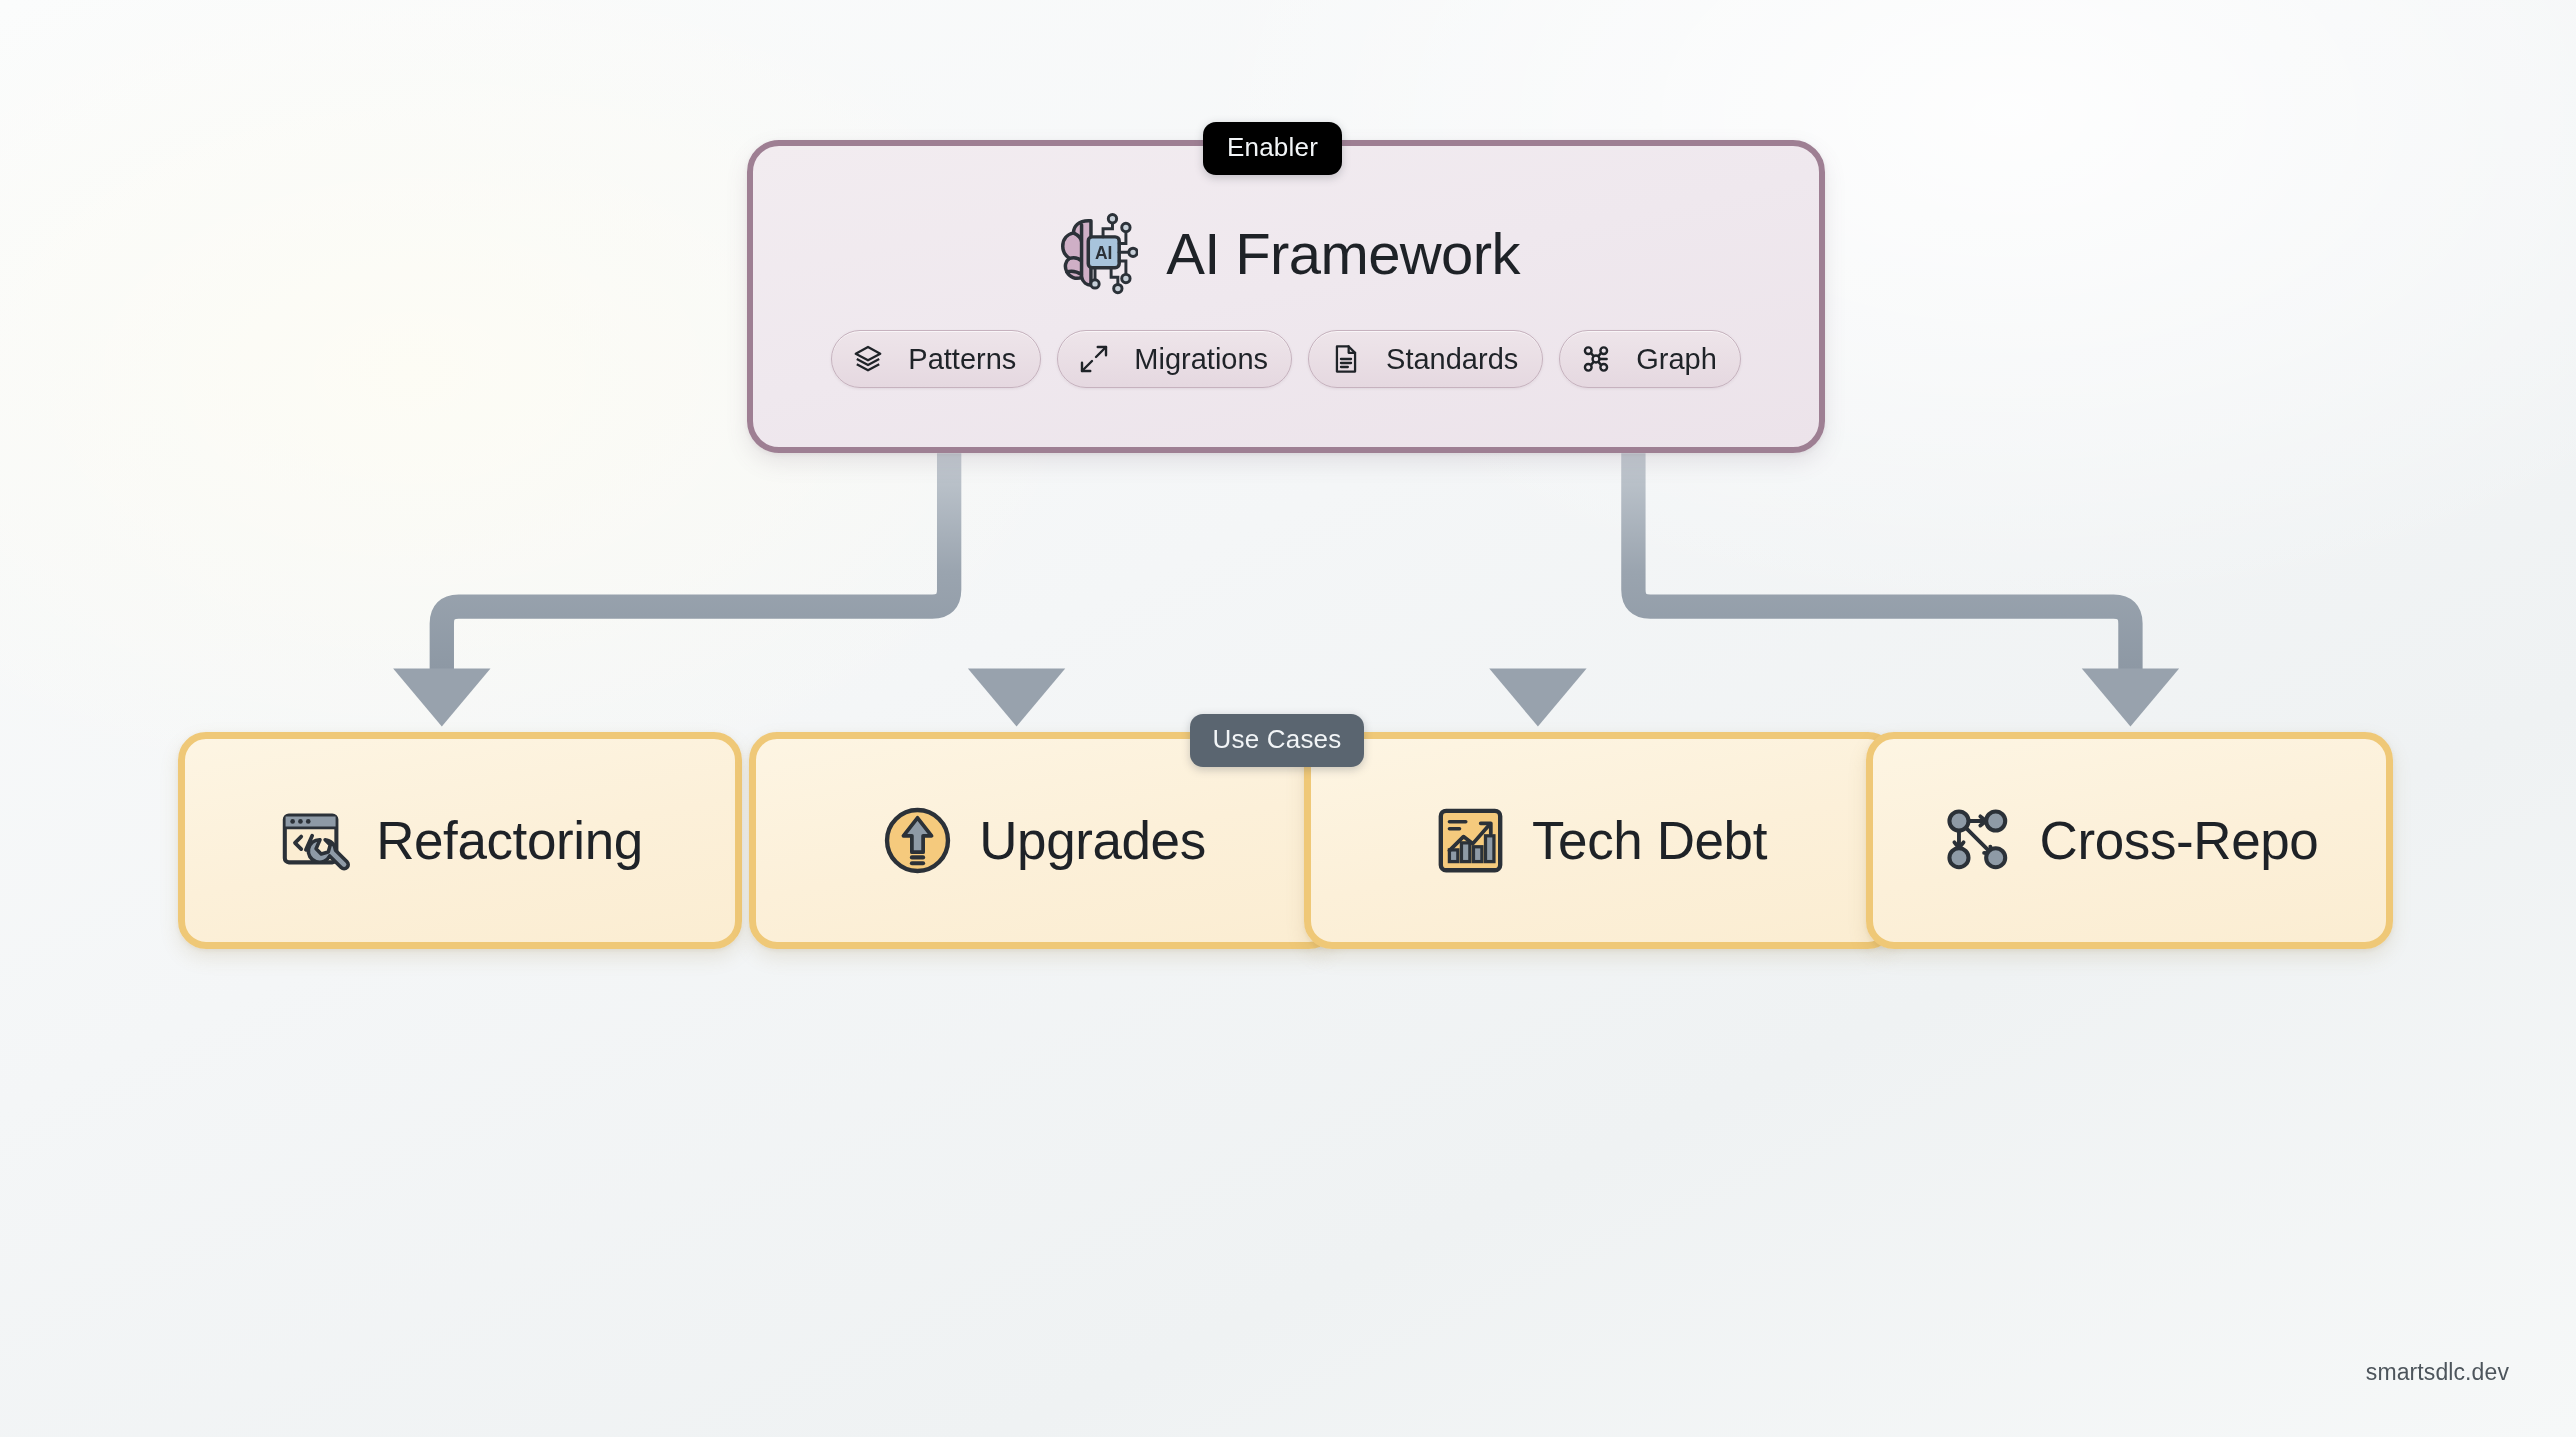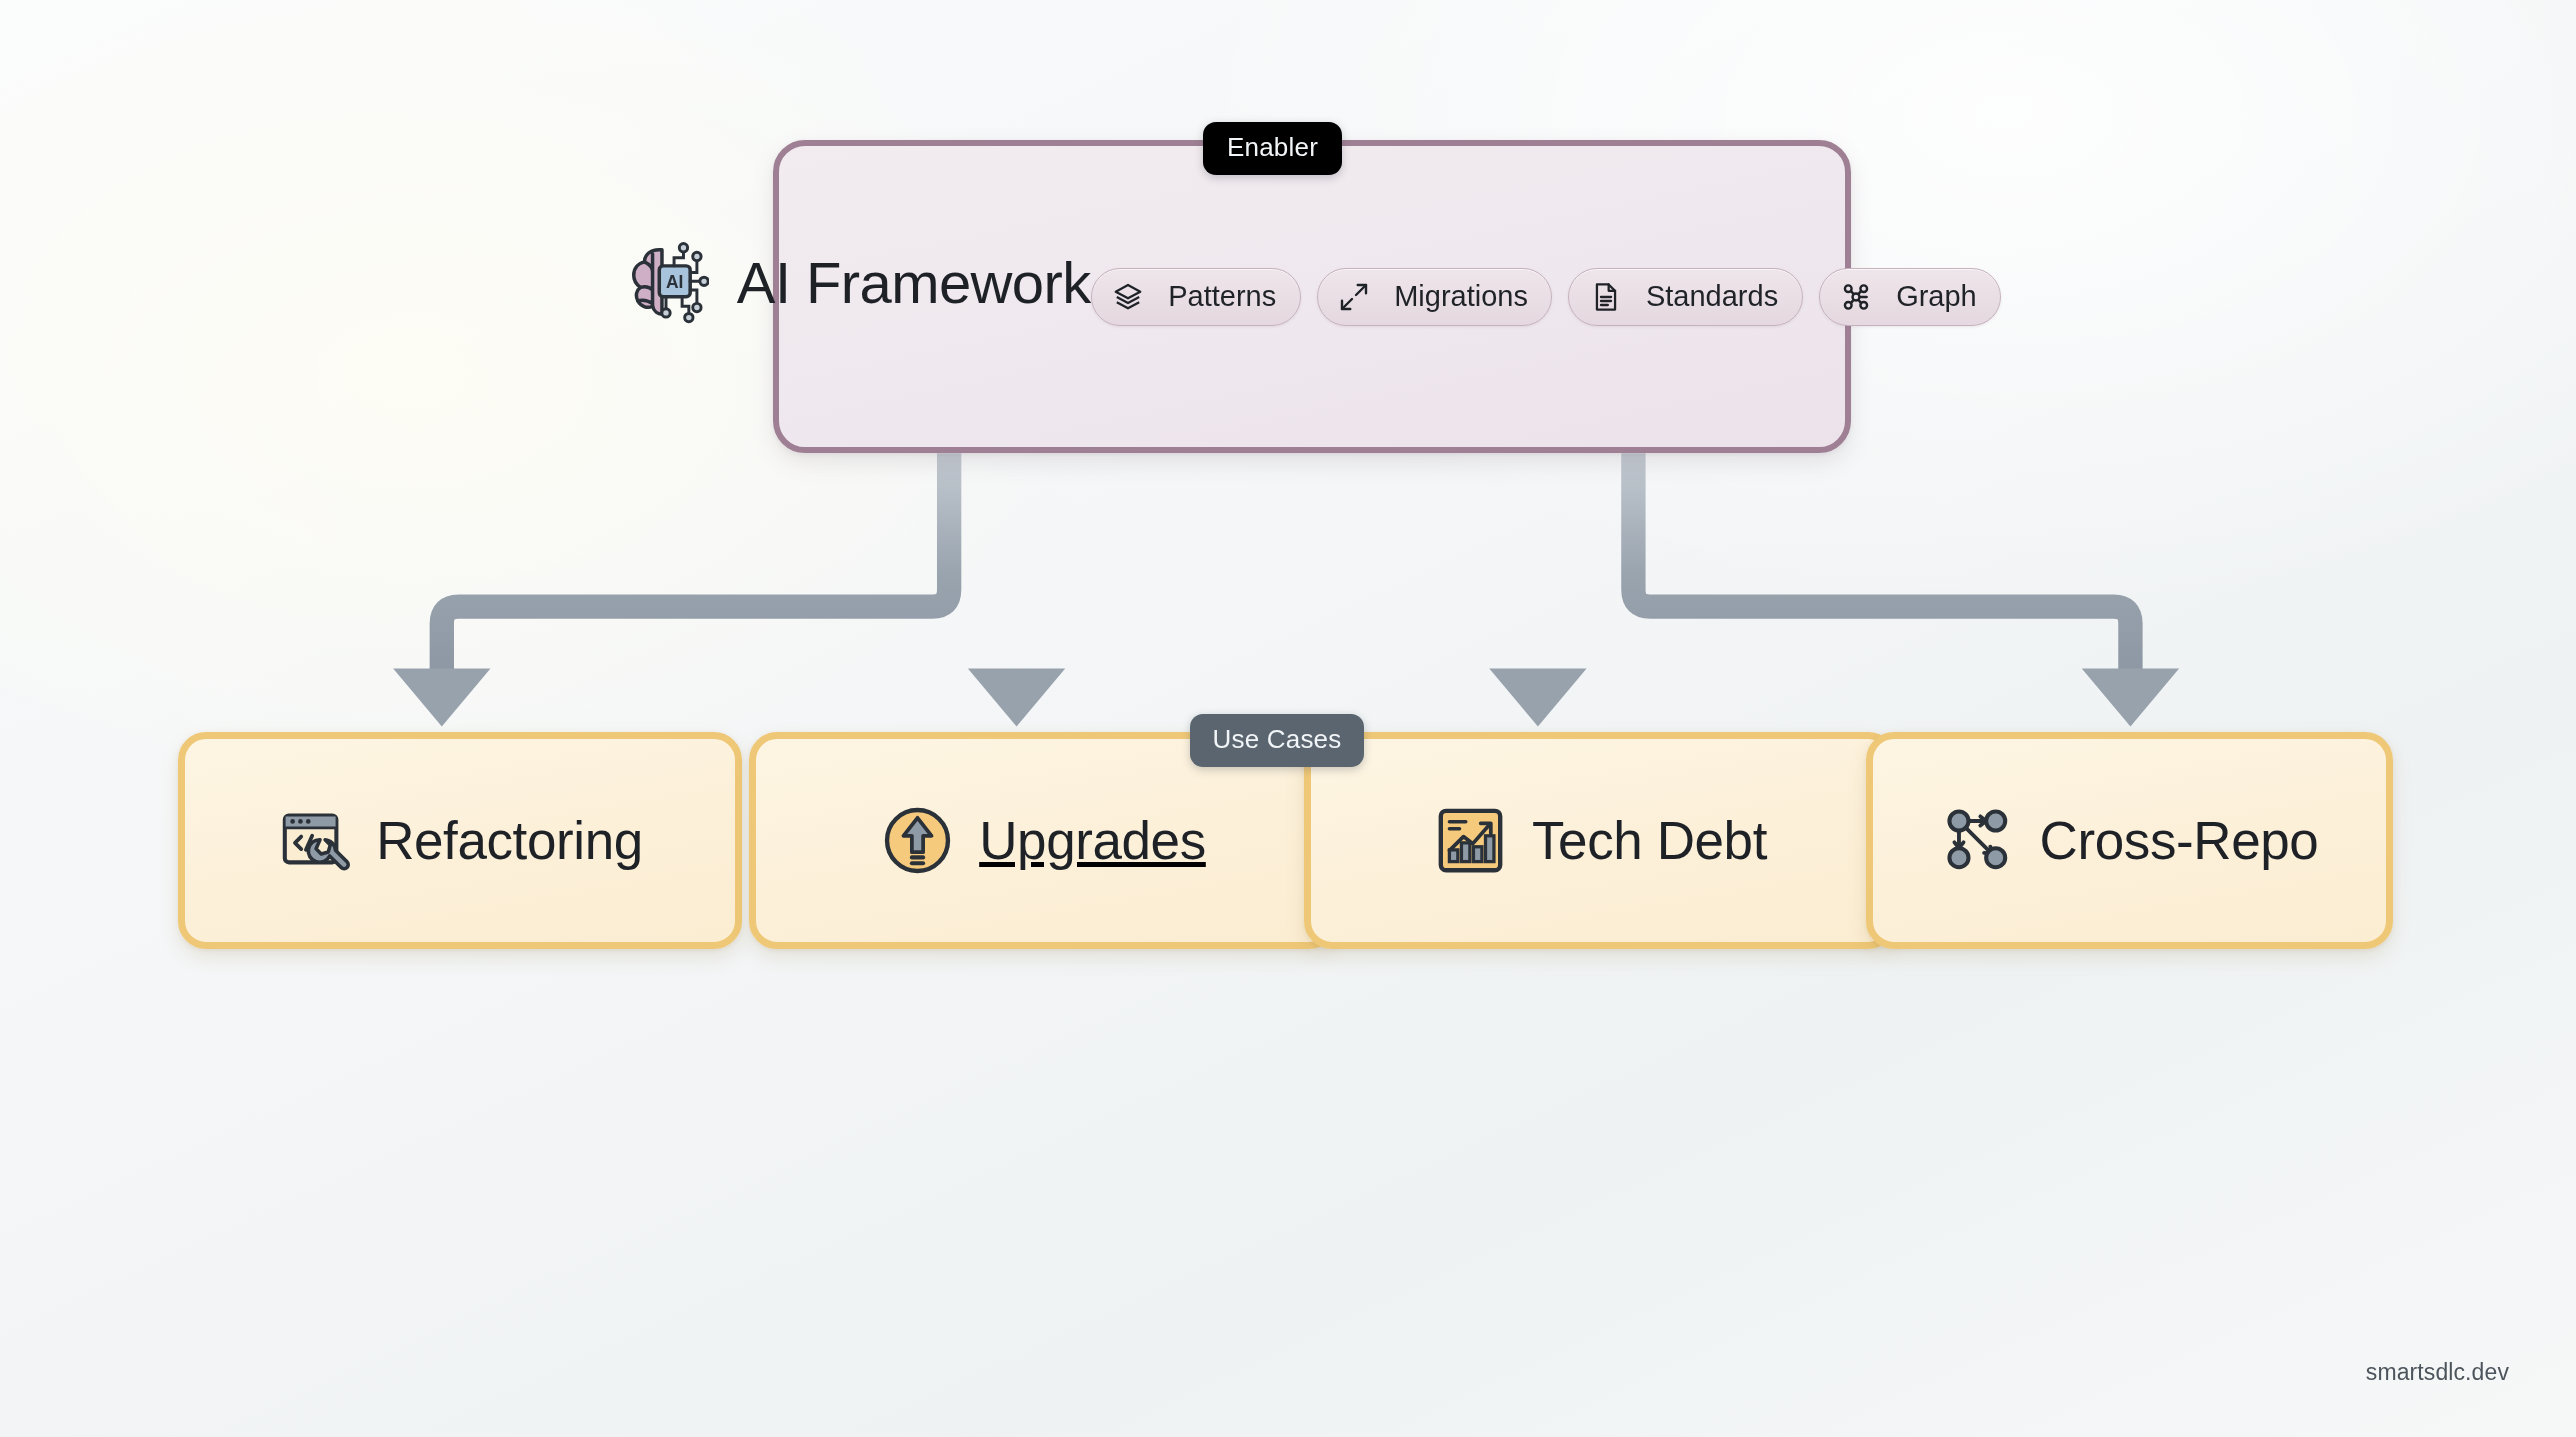--- a/index.html
+++ b/index.html
@@ -25,27 +25,27 @@
 
   
   #connectors {
     position:absolute; left:0; top:0; width:2576px; height:1438px;
     z-index:2; pointer-events:none;
   }
 
   
   #enabler-panel {
     position:absolute;
-    left:773px; top:140px; width:1078px; height:313px;
+    left:747px; top:140px; width:1078px; height:313px;
     z-index:4;
     border:6.6px solid #9e7f93;
     border-radius:32px;
     background:linear-gradient(168deg,#f2ecf0 0%,#efe8ee 48%,#ece3ea 100%);
     box-shadow:0 9.4px 22.5px rgba(110,85,105,0.13), 0 1.9px 4.7px rgba(110,85,105,0.09);
-    display:flex; flex-direction:row;
+    display:flex; flex-direction:column;
     align-items:center; justify-content:center;
   }
   #enabler-badge {
     position:absolute;
     left:1203px; top:122px;
     z-index:6;
     background:#000000;
     color:#f2f5f7;
     font-size:26px;
     letter-spacing:0.2px;
@@ -93,21 +93,21 @@
     box-shadow:0 8.4px 19px rgba(150,120,60,0.14), 0 1.9px 4.7px rgba(150,120,60,0.10);
     display:flex; align-items:center; justify-content:center;
   }
   .card-inner { display:flex; align-items:center; gap:24px; }
   .card-icon { width:75px; height:75px; display:block; flex:0 0 75px; }
   .card-label {
     font-size:53px; color:#1e2227; letter-spacing:-0.4px; white-space:nowrap;
   }
 
   #card-refactoring { left:178px;  width:564px; }
-  #card-upgrades    { left:749px;  width:588px;text-decoration:underline; }
+  #card-upgrades    { left:749px;  width:588px; }
   #card-techdebt    { left:1304px; width:592px;justify-content:center; }
   #card-crossrepo   { left:1866px; width:527px; }
 
   #usecases-badge {
     position:absolute;
     left:1190px; top:714px;
     z-index:7;
     background:#5a6570;
     color:#f2f5f7;
     font-size:26px;

